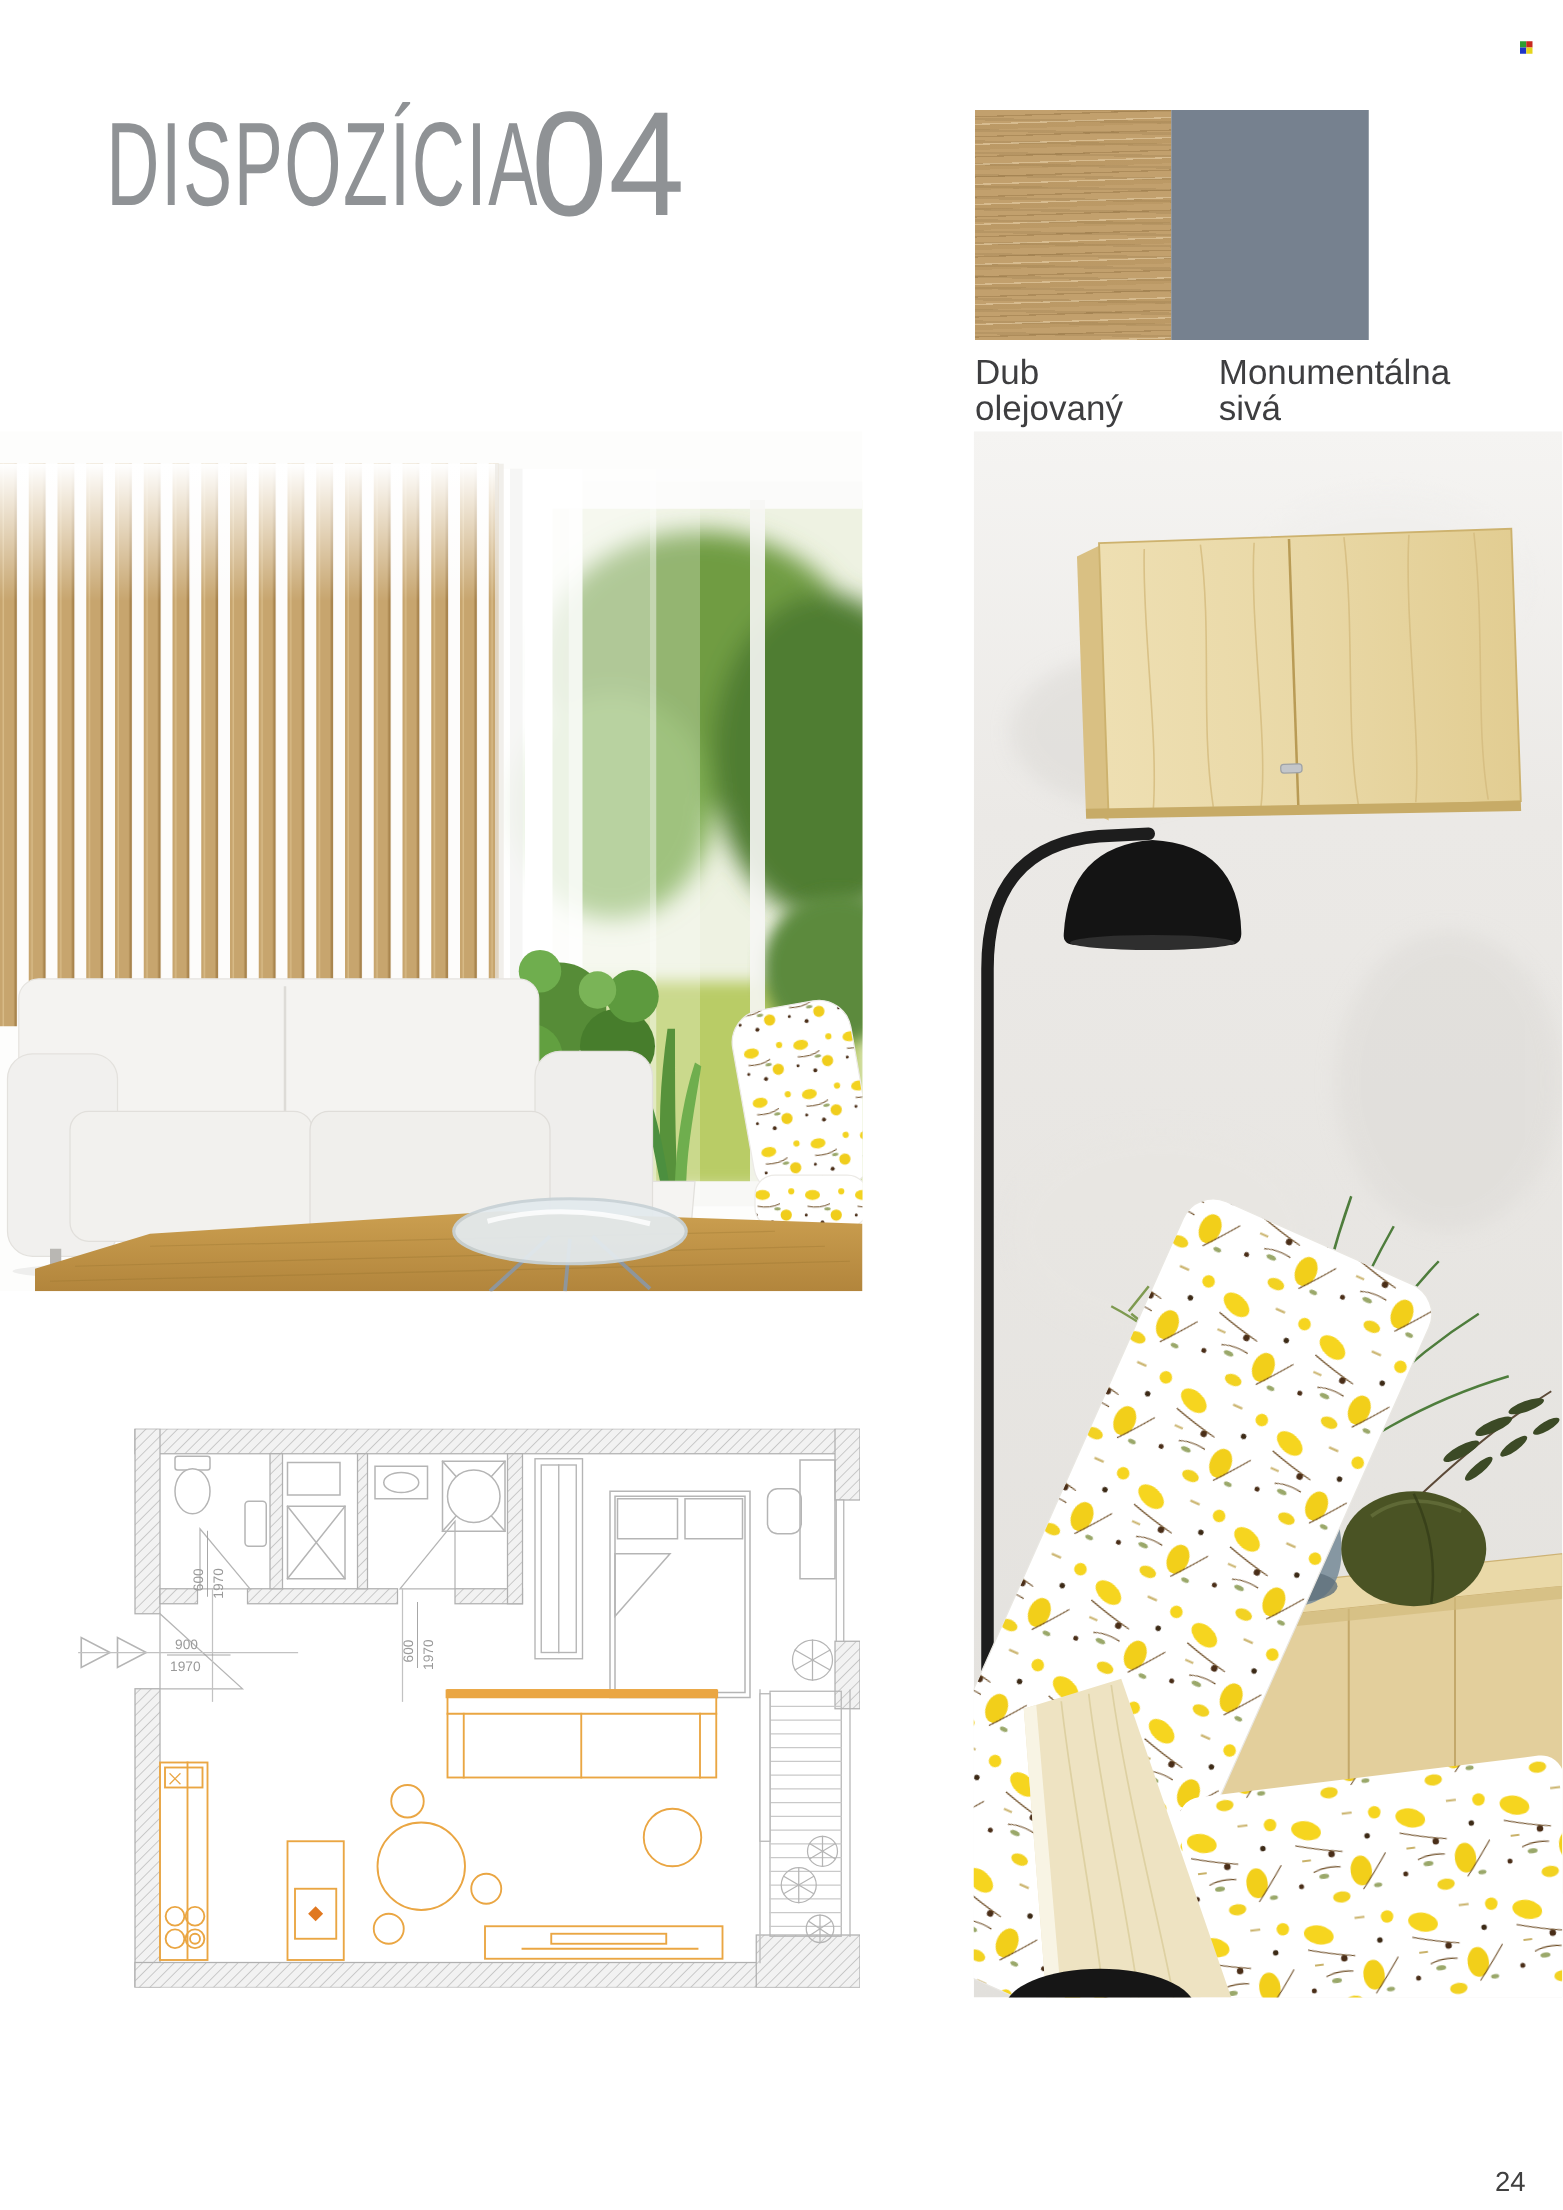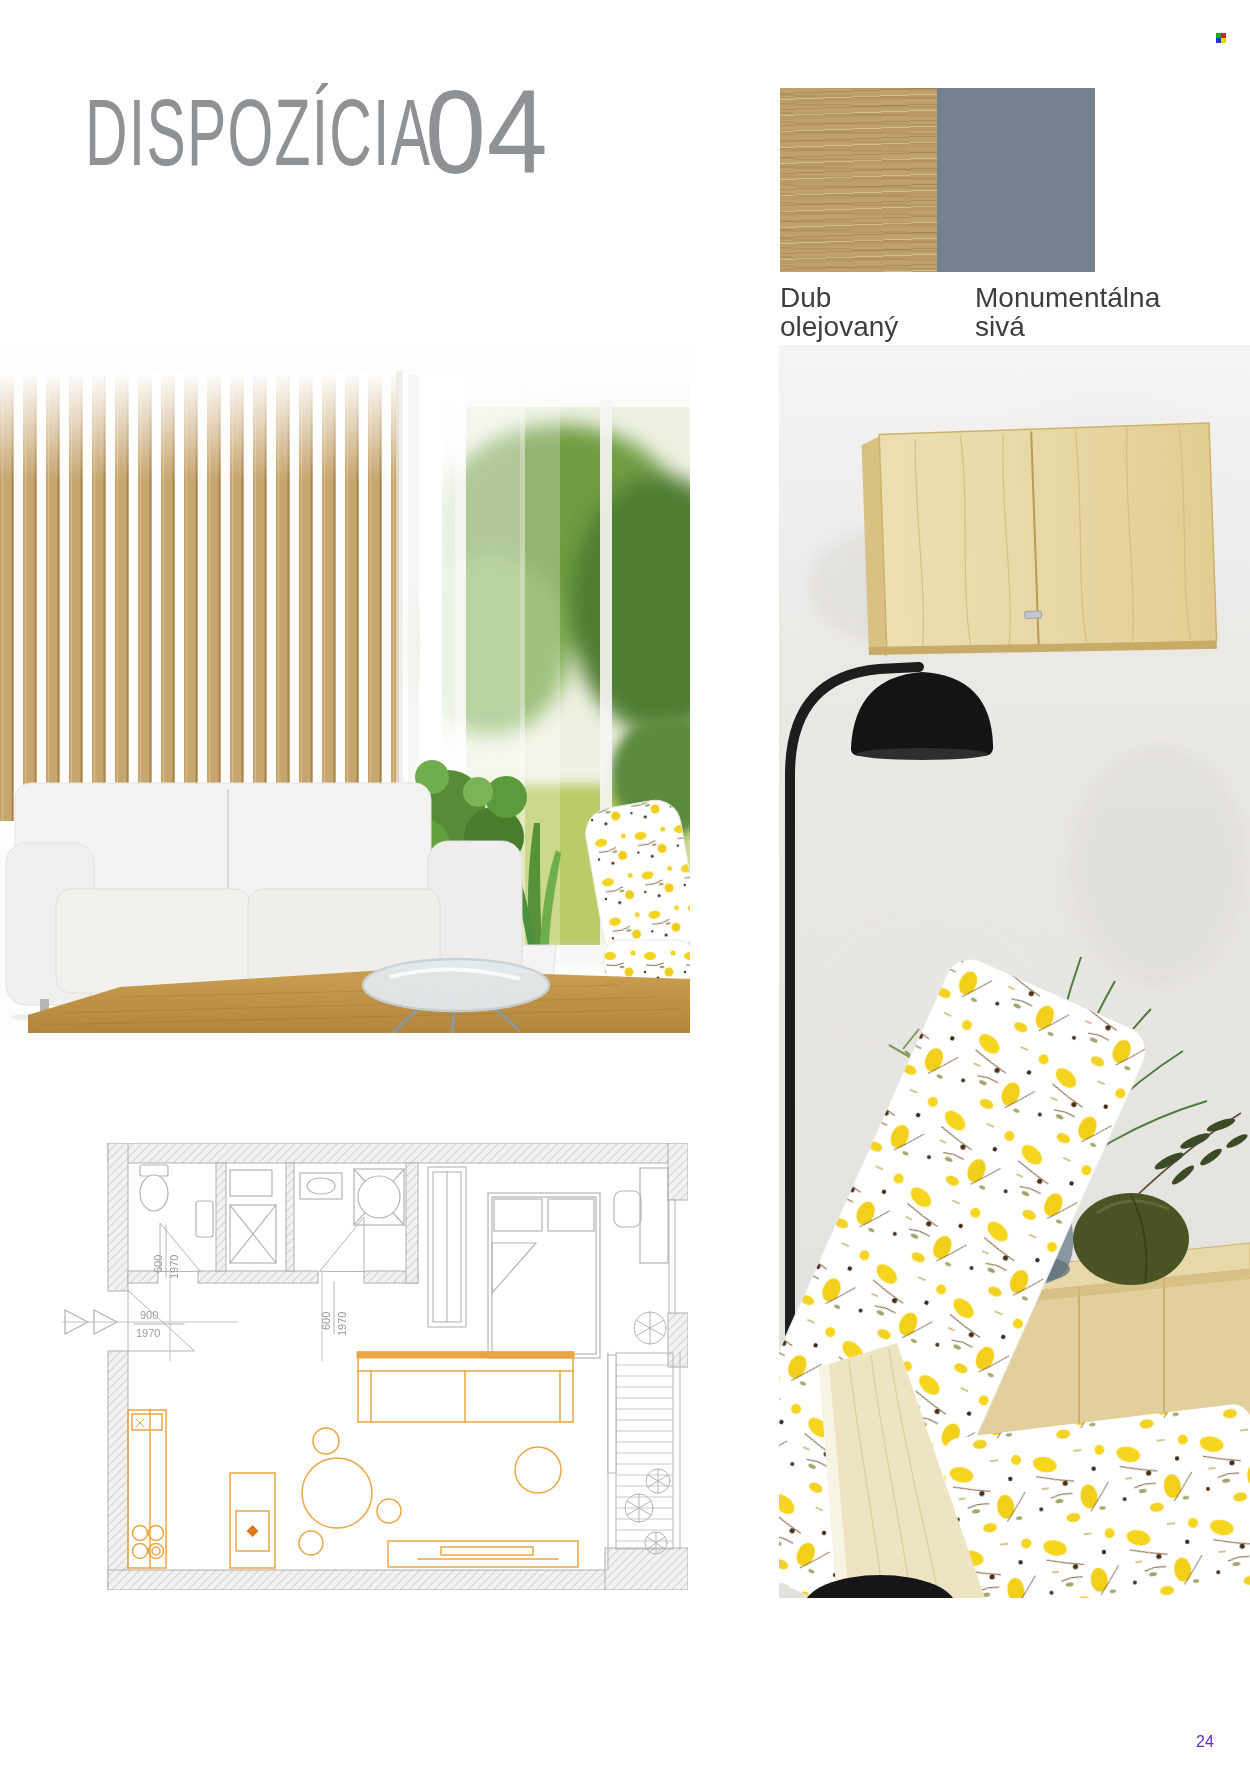--- a/index.html
+++ b/index.html
@@ -33,21 +33,21 @@
   .swatch-label.l1{left:780px;}
   .swatch-label.l2{left:975px;}
 
   
   .photo-left{position:absolute;left:0;top:345px;width:690px;height:688px;}
   .photo-right{position:absolute;left:779px;top:345px;width:471px;height:1253px;}
   .floorplan{position:absolute;left:40px;top:1143px;width:648px;height:445px;}
   svg{display:block;}
 
   
-  .page-num{position:absolute;left:1196px;top:1733px;font-size:16px;color:#6d28d9;}
+  .page-num{position:absolute;left:1196px;top:1733px;font-size:22px;color:#404040;}
 </style>
 </head>
 <body>
 
 <div class="page">
 
   <div class="title-row"><span class="title-main">DISPOZÍCIA</span><span class="title-num">04</span></div>
 
   <div class="sys-icon">
     <i style="background:#2f9e33"></i>

